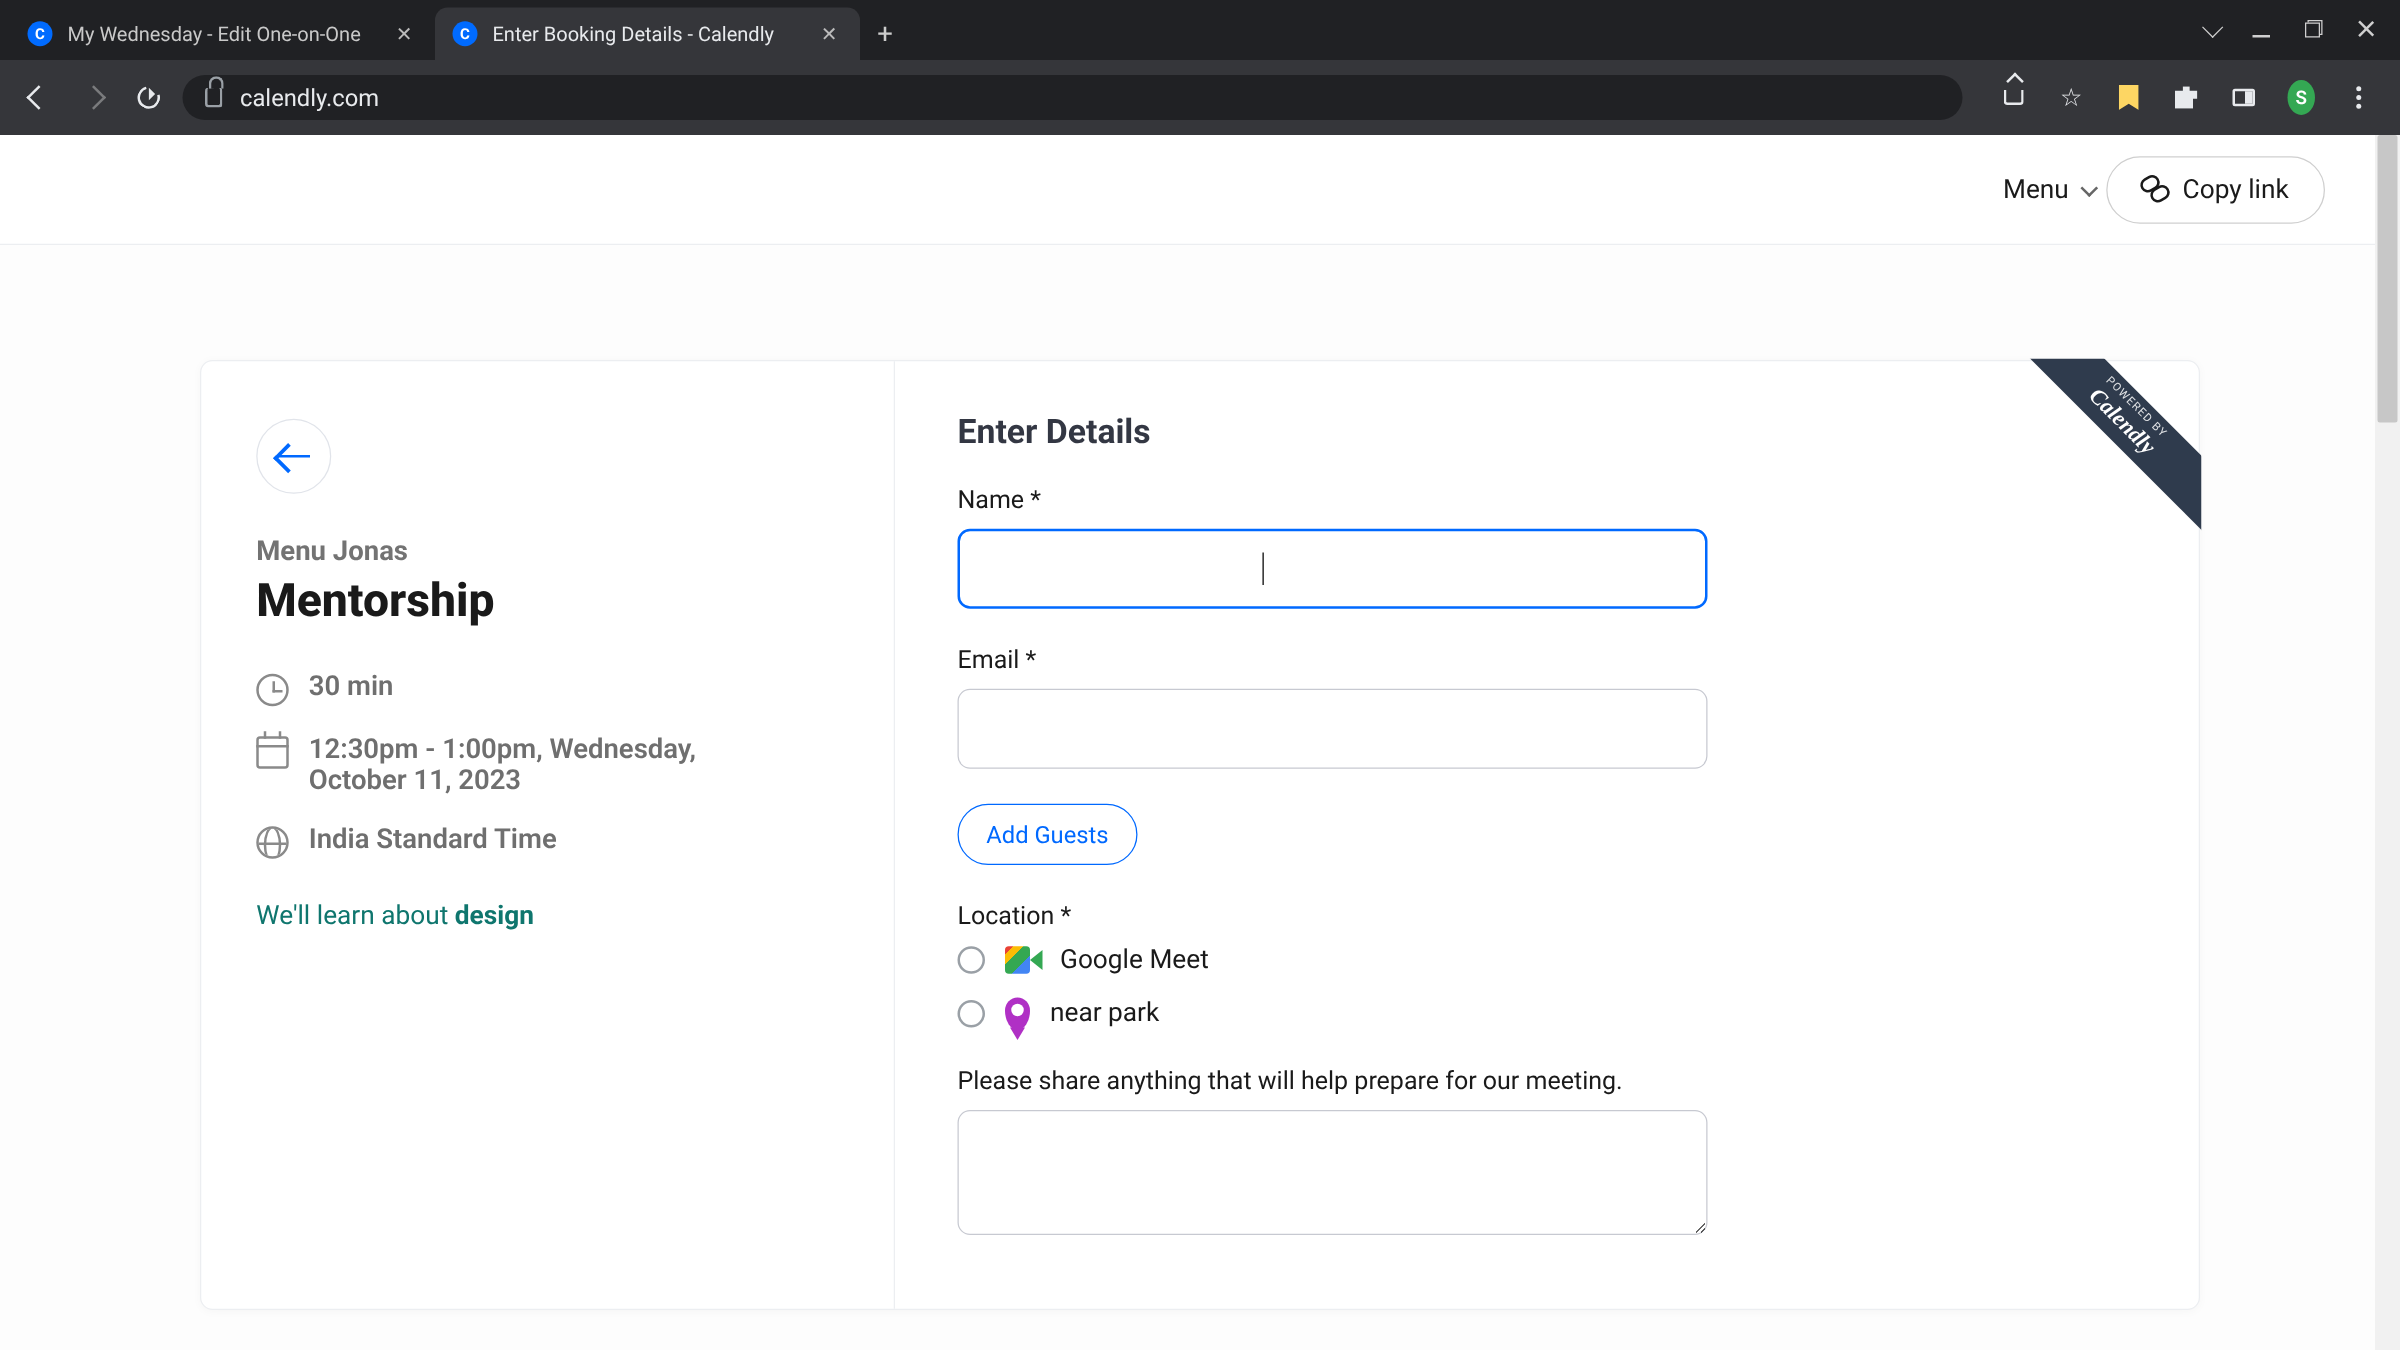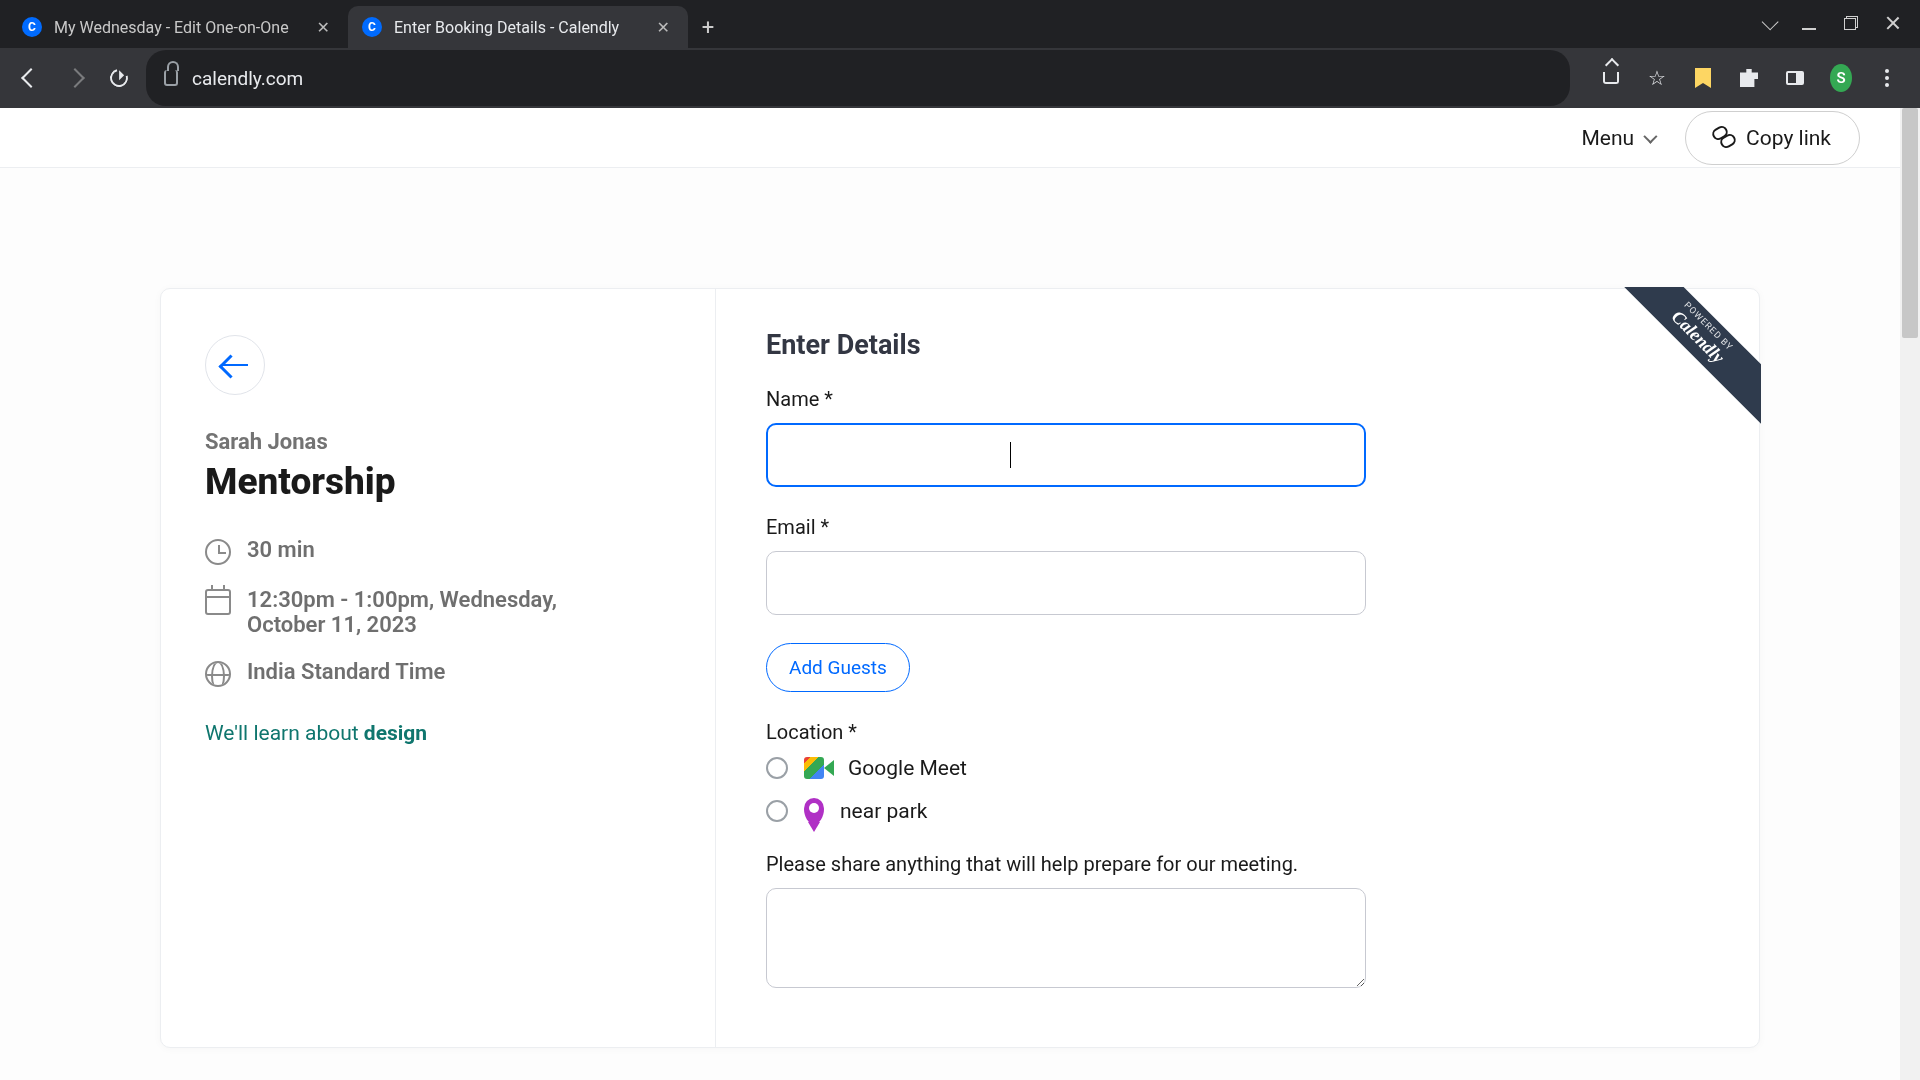--- a/index.html
+++ b/index.html
@@ -63,21 +63,21 @@
     padding: 0 14px;
     gap: 10px;
   }
   .nav-btn { width:34px; height:34px; display:flex; align-items:center; justify-content:center; color:#e8eaed; cursor:pointer; border-radius:50%;}
   .nav-btn.disabled { color:#7a7b7d; cursor:default;}
   .arrow { width:14px; height:14px; border-left:2px solid currentColor; border-bottom:2px solid currentColor; transform:rotate(45deg);}
   .arrow.fwd { transform:rotate(-135deg);}
   .reload { width:18px;height:18px;border:2px solid currentColor;border-radius:50%;border-top-color:transparent;position:relative;transform:rotate(30deg);}
   .reload::after{content:"";position:absolute;top:-3px;right:-1px;border:5px solid transparent;border-bottom-color:currentColor;transform:rotate(60deg);}
   .addr {
-    flex:1; height:56px; background:#202124; border-radius:20px;
+    flex:1; height:36px; background:#202124; border-radius:20px;
     display:flex; align-items:center; padding:0 18px; color:#bdbdbd; font-size:19px;
   }
   .lock { width:14px;height:16px;border:2px solid #9aa0a6;border-radius:3px;border-top:none;margin-right:14px;position:relative;}
   .lock::before{content:"";position:absolute;top:-9px;left:1px;width:8px;height:8px;border:2px solid #9aa0a6;border-bottom:none;border-radius:6px 6px 0 0;}
   .addr span.white{ color:#e8eaed;}
   .right-icons{ display:flex; align-items:center; gap:24px; padding:0 8px 0 20px; color:#e8eaed;}
   .ric{ width:22px;height:22px; display:flex;align-items:center;justify-content:center; cursor:pointer;}
   .share-arrow{width:16px;height:12px;border:2px solid #e8eaed;border-top:none;border-radius:0 0 3px 3px;position:relative;}
   .share-arrow::after{content:"";position:absolute;top:-12px;left:2px;width:8px;height:8px;border-top:2px solid #e8eaed;border-right:2px solid #e8eaed;transform:rotate(-45deg);}
   .star-shape{font-size:20px;color:#e8eaed;}
@@ -92,23 +92,23 @@
   
   .viewport {
     position:absolute; left:0; top:108px; right:0; bottom:0;
     background:#fdfdfd;
     overflow:hidden;
   }
   .scrollbar { position:absolute; right:0; top:0; width:20px; height:100%; background:#f1f1f1;}
   .scrollbar .thumb{ position:absolute; left:2px; top:0; width:16px; height:230px; background:#c7c7c7; border-radius:2px;}
 
   .topbar {
-    height:60px; border-bottom:1px solid #eceef1;
+    height:88px; border-bottom:1px solid #eceef1;
     display:flex; align-items:center; justify-content:flex-end;
-    padding-right:60px; gap:25px; background:#fff;
+    padding-right:60px; gap:4px; background:#fff;
   }
   .menu-btn { display:flex; align-items:center; gap:10px; font-size:21px; color:#1a1a1a; cursor:pointer; padding:8px 6px;}
   .chev { width:10px;height:10px;border-right:2px solid #666;border-bottom:2px solid #666;transform:rotate(45deg) translateY(-2px);}
   .copy-btn { display:flex; align-items:center; gap:12px; font-size:21px; color:#1a1a1a;
     border:1px solid #cfcfcf; border-radius:30px; padding:14px 28px; cursor:pointer; background:#fff;}
   .link-ic{width:20px;height:10px;position:relative;}
   .link-ic::before,.link-ic::after{content:"";position:absolute;width:12px;height:8px;border:2px solid #1a1a1a;border-radius:6px;}
   .link-ic::before{left:-2px;top:-6px;transform:rotate(-30deg);} .link-ic::after{right:-2px;top:2px;transform:rotate(-30deg);}
 
   .stage { position:absolute; top:180px; left:50%; transform:translateX(-50%);
@@ -255,21 +255,21 @@
       <div>
         <small>Powered by</small>
         <strong>Calendly</strong>
       </div>
     </div>
 
     <div class="left-col">
       <div class="back-circle">
         <span class="back-arrow"></span>
       </div>
-      <div class="host">Sarah Jonas</div>
+      <div class="host">Menu Jonas</div>
       <div class="event-title">Mentorship</div>
 
       <div class="meta">
         <div class="ic clock"></div>
         <div>30 min</div>
       </div>
       <div class="meta">
         <div class="ic cal"></div>
         <div style="max-width:360px;">12:30pm - 1:00pm, Wednesday, October 11, 2023</div>
       </div>

